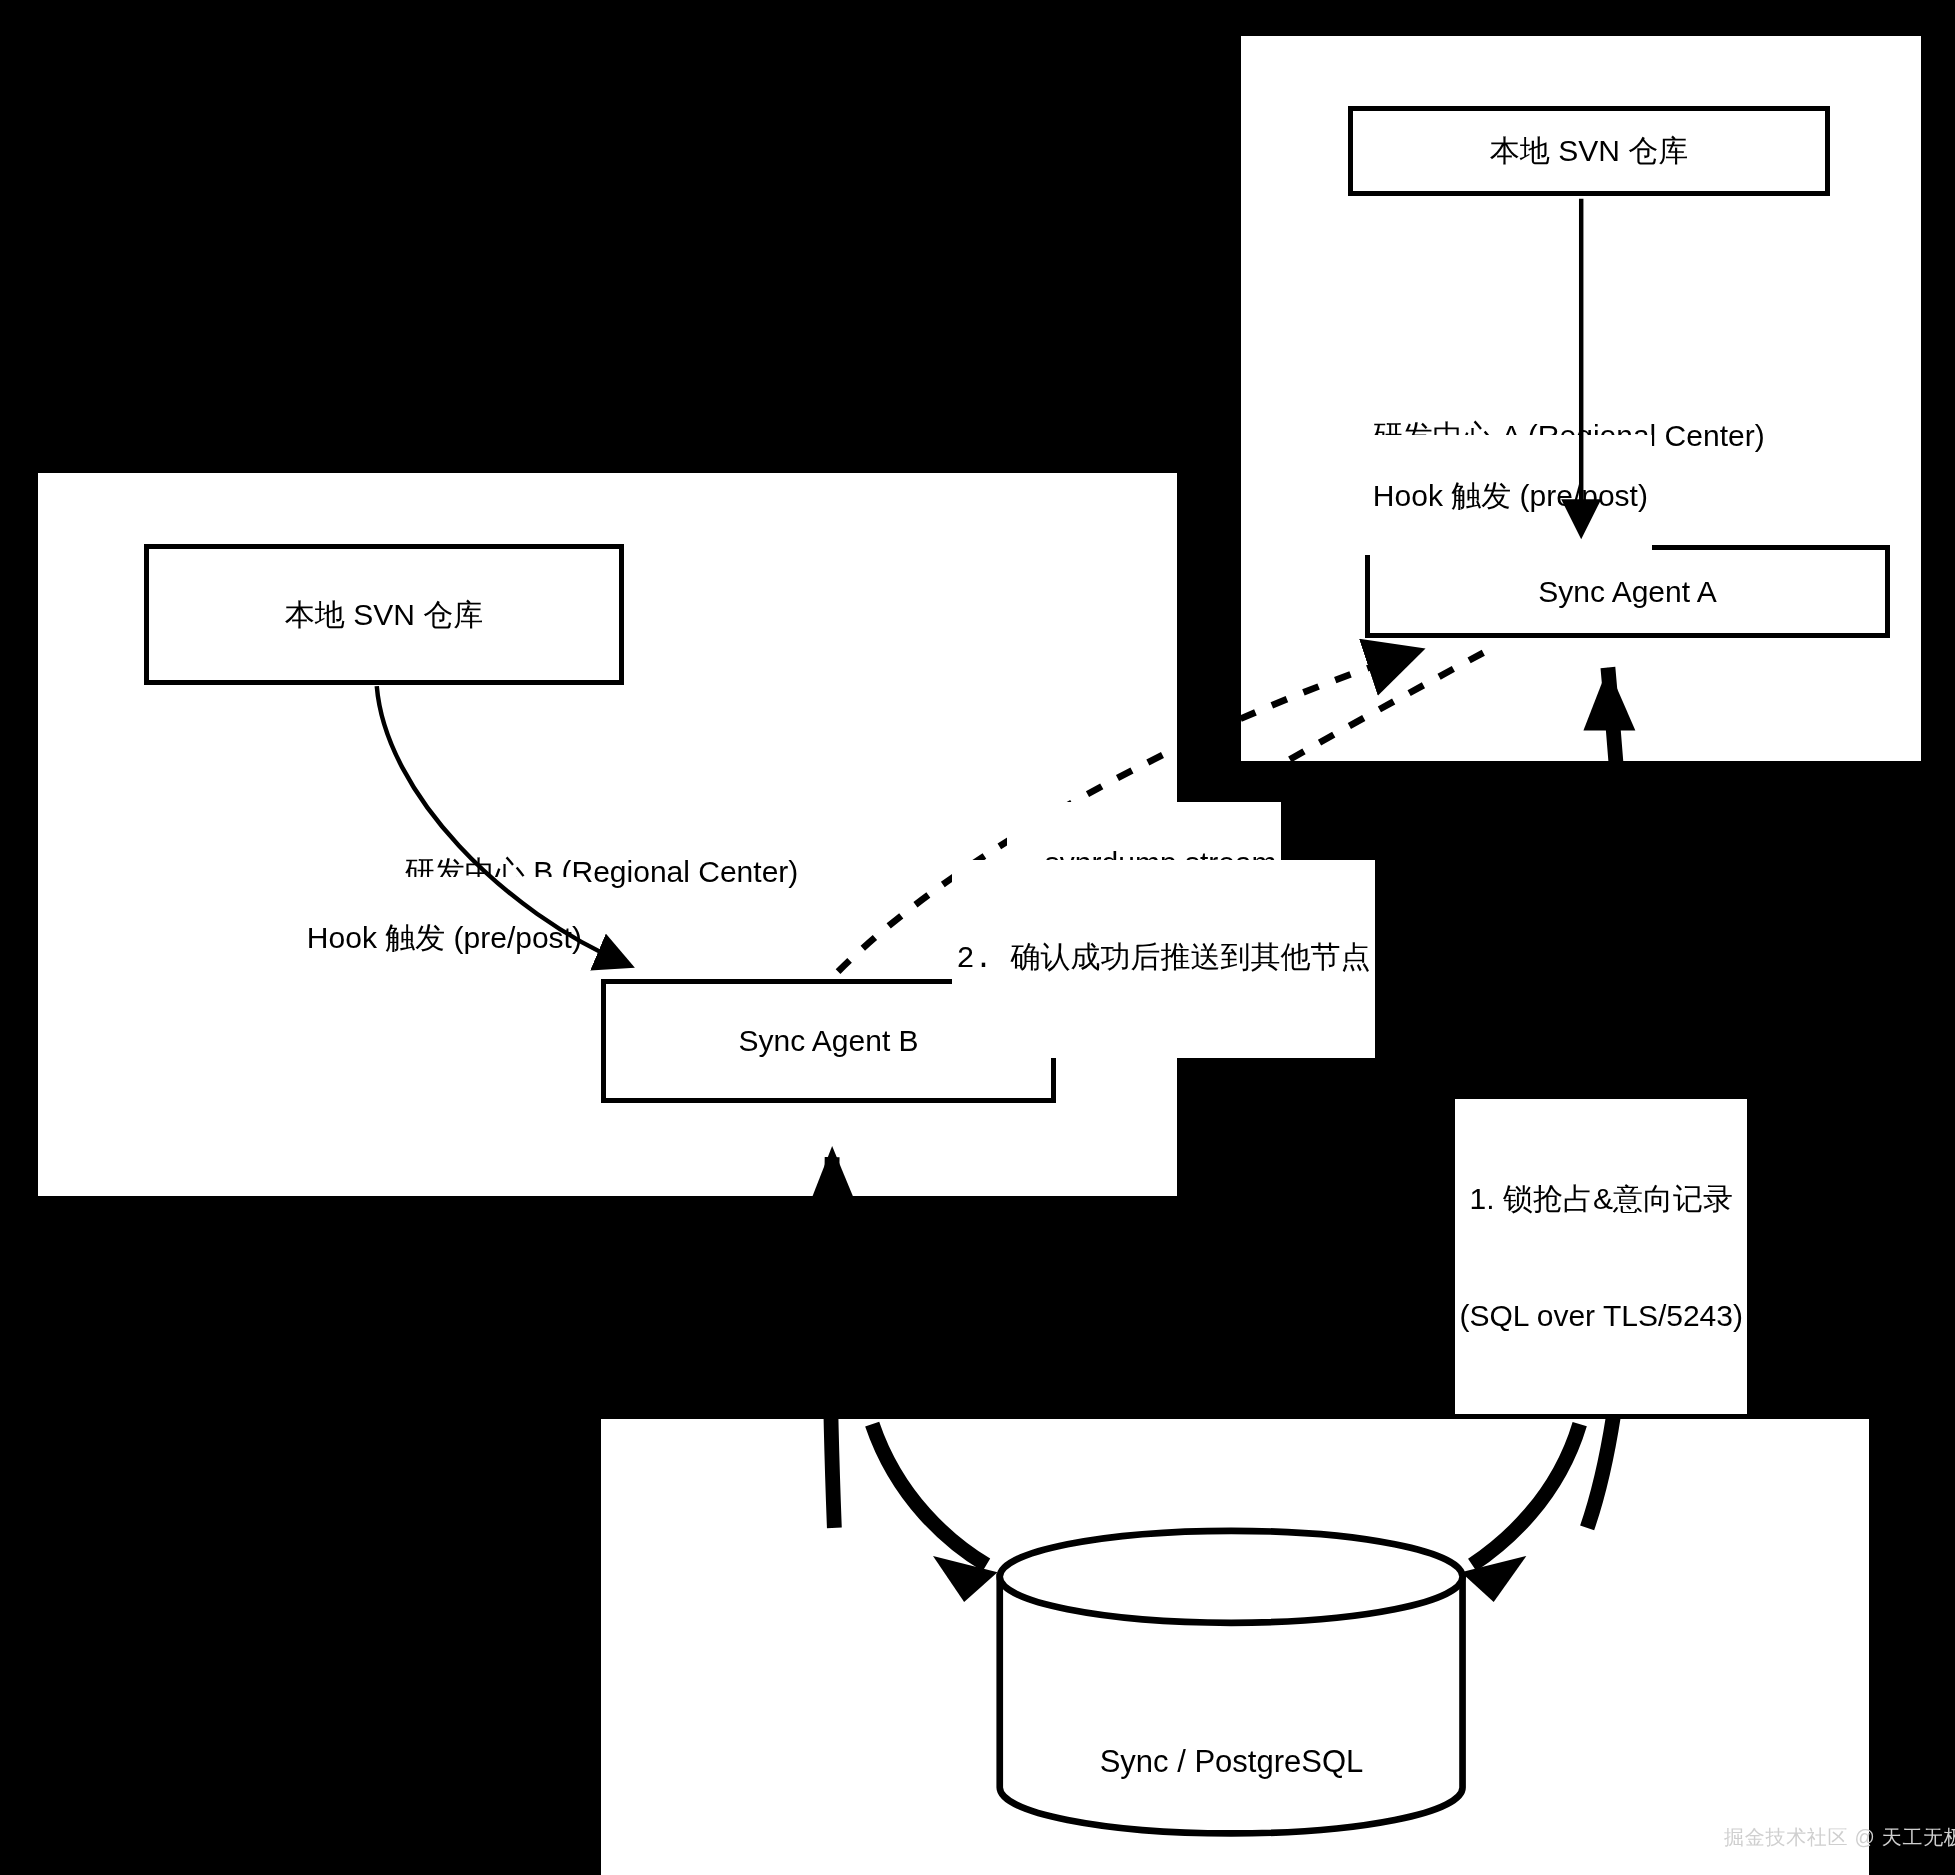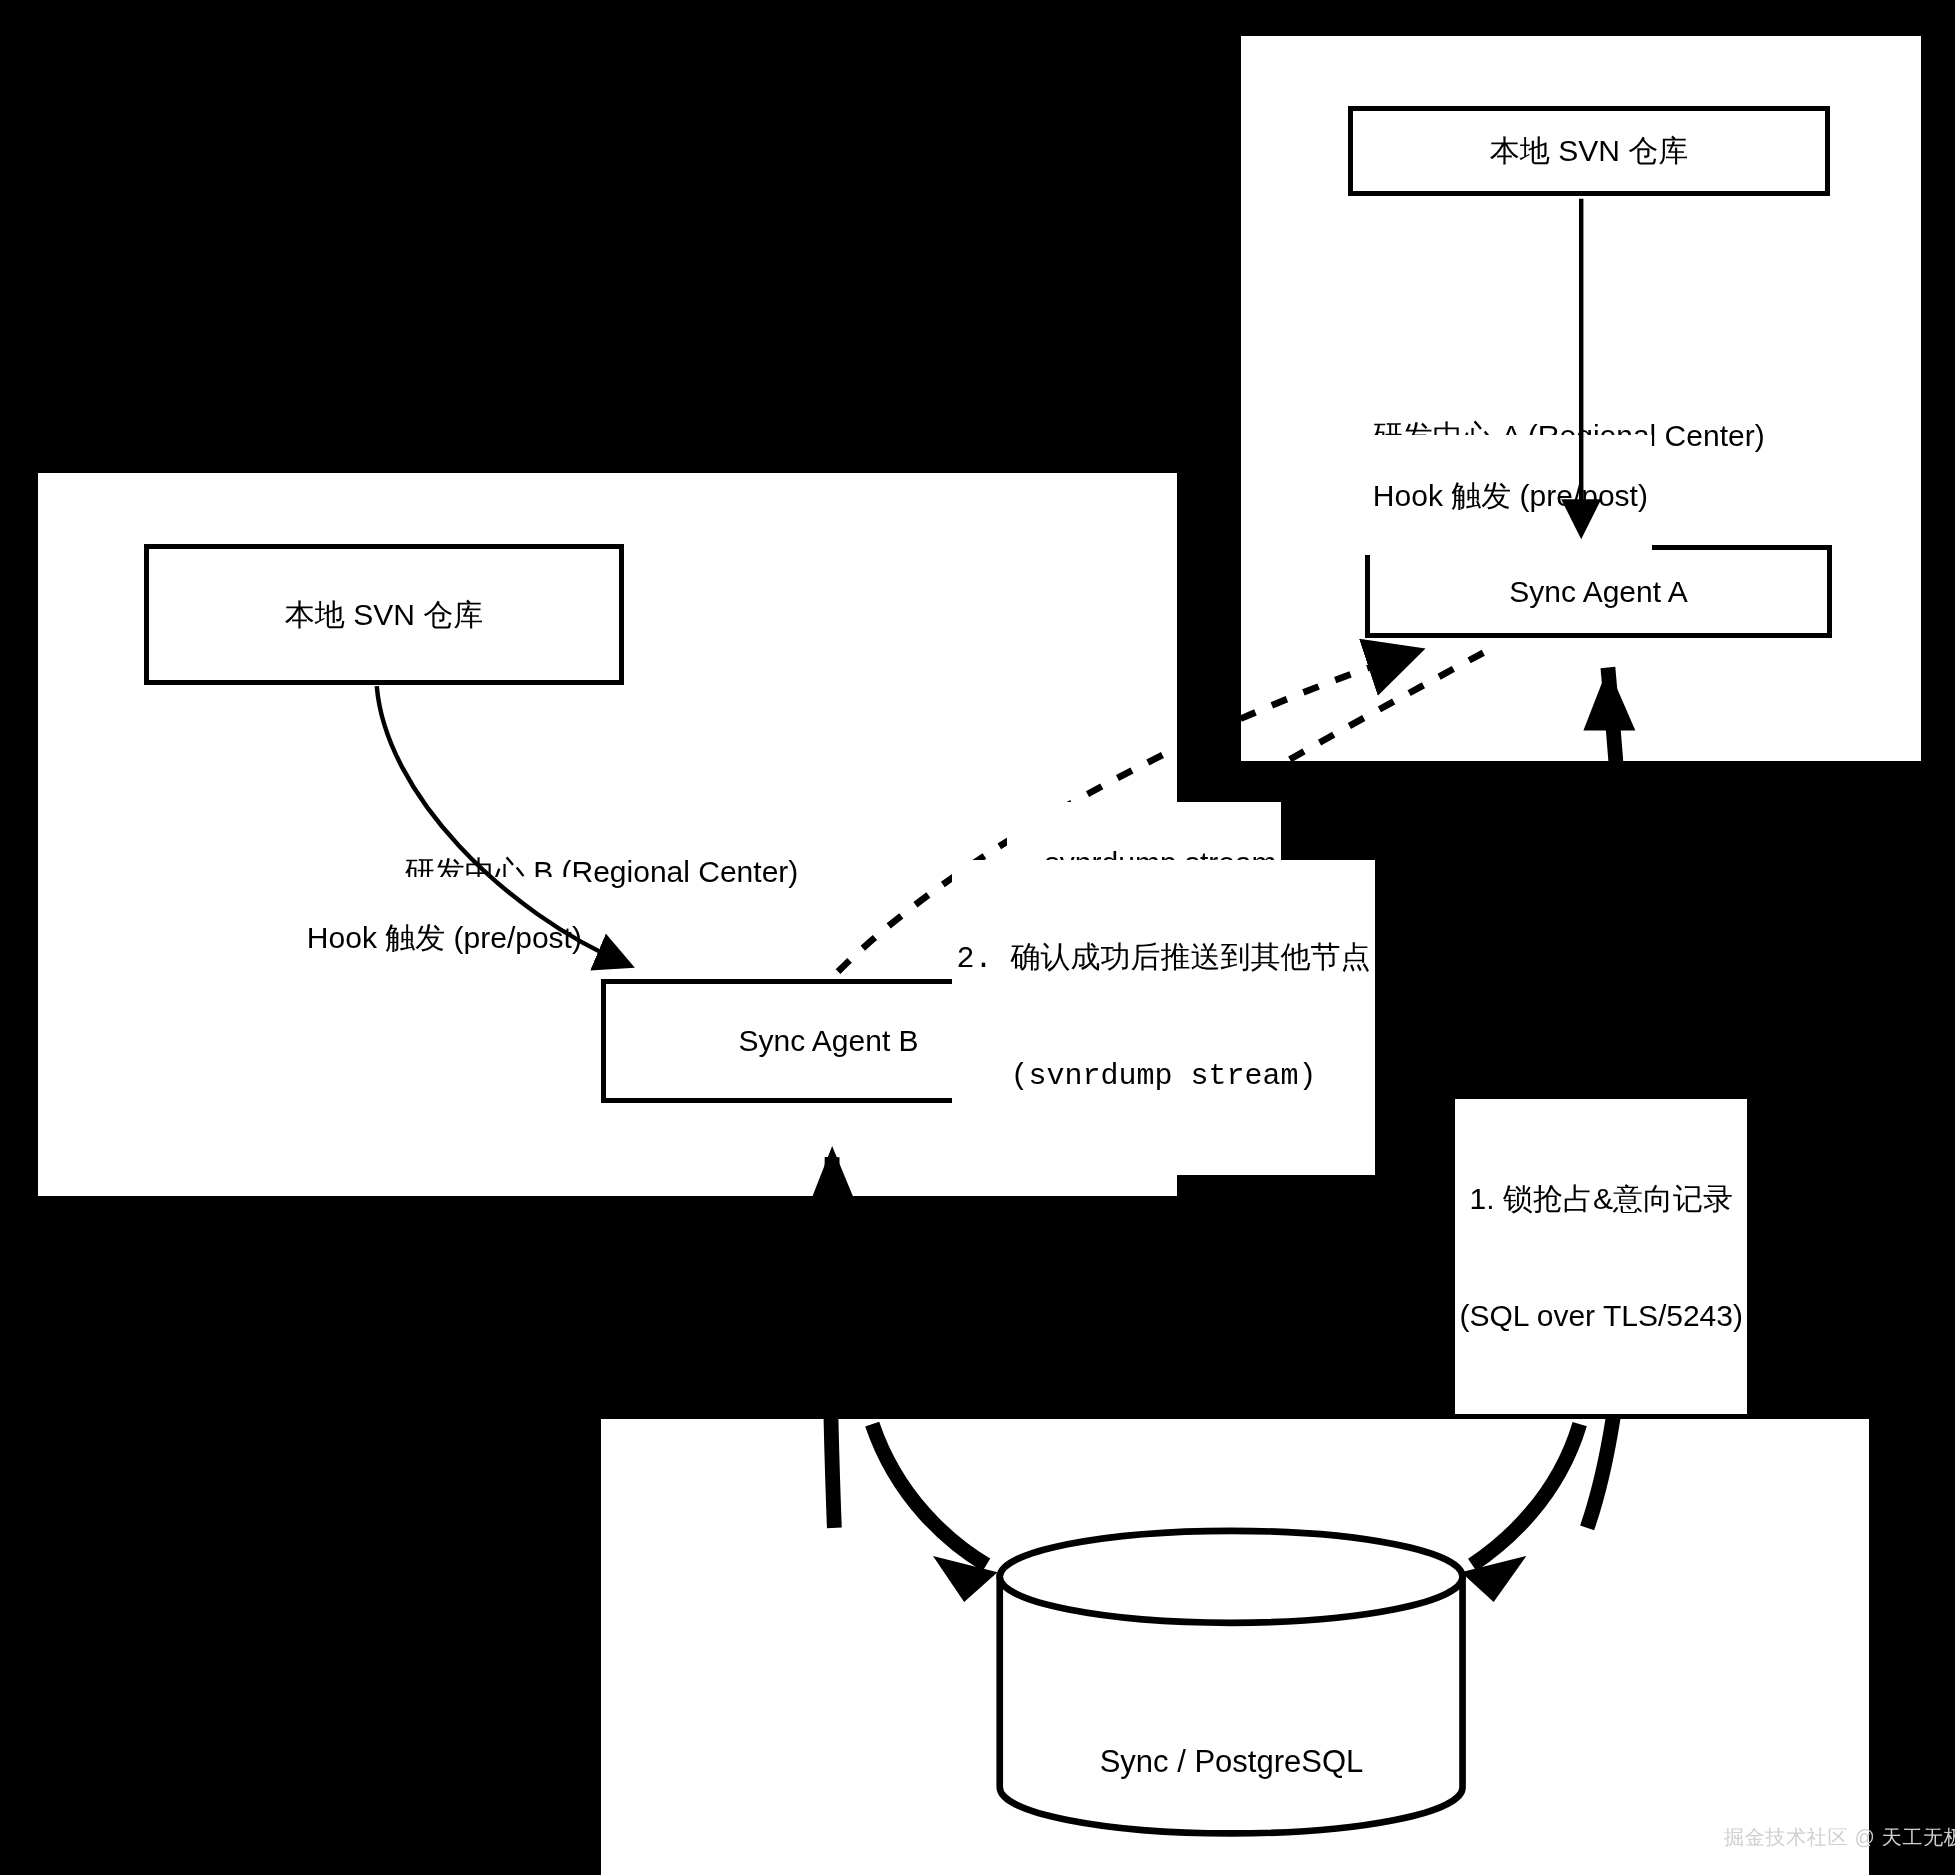--- a/index.html
+++ b/index.html
@@ -80,21 +80,21 @@
 <body>
 
 <div id="canvas">
 
   <div class="panel" style="left:1241px; top:36px; width:680px; height:725px;"></div>
 
   <div class="node-box" style="left:1340px; top:106px; width:482px; height:90px;">
     <span>本地 SVN 仓库</span>
   </div>
 
-  <div class="node-box" style="left:1357px; top:545px; width:467px; height:93px;">
+  <div class="node-box" style="left:1357px; top:545px; width:525px; height:93px;">
     <span>Sync Agent A</span>
   </div>
 
   <div class="edge-label left-align" style="left:1335px; top:375px;">
     <span>研发中心 A (Regional Center)</span>
   </div>
 
   <div class="edge-label left-align" style="left:1335px; top:435px;">
     <span>Hook 触发 (pre/post)</span>
   </div>
@@ -162,21 +162,20 @@
     <div>Sync / PostgreSQL</div>
     <div>(Source of Truth)</div>
   </div>
 
   <div class="edge-label" style="left:1007px; top:802px;">
     <span>svnrdump stream</span>
   </div>
 
   <div class="edge-label" style="left:952px; top:860px;font-family:Liberation Mono, monospace;">
     <div>2. 确认成功后推送到其他节点</div>
-    <div>(svnrdump stream)</div>
   </div>
 
   <div class="edge-label" style="left:1455px; top:1099px;">
     <div>1. 锁抢占&amp;意向记录</div>
     <div>(SQL over TLS/5243)</div>
   </div>
 
 
   <div class="watermark" style="left:1699px; top:1801px;">
     <span>掘金技术社区 @ 天工无极</span>

